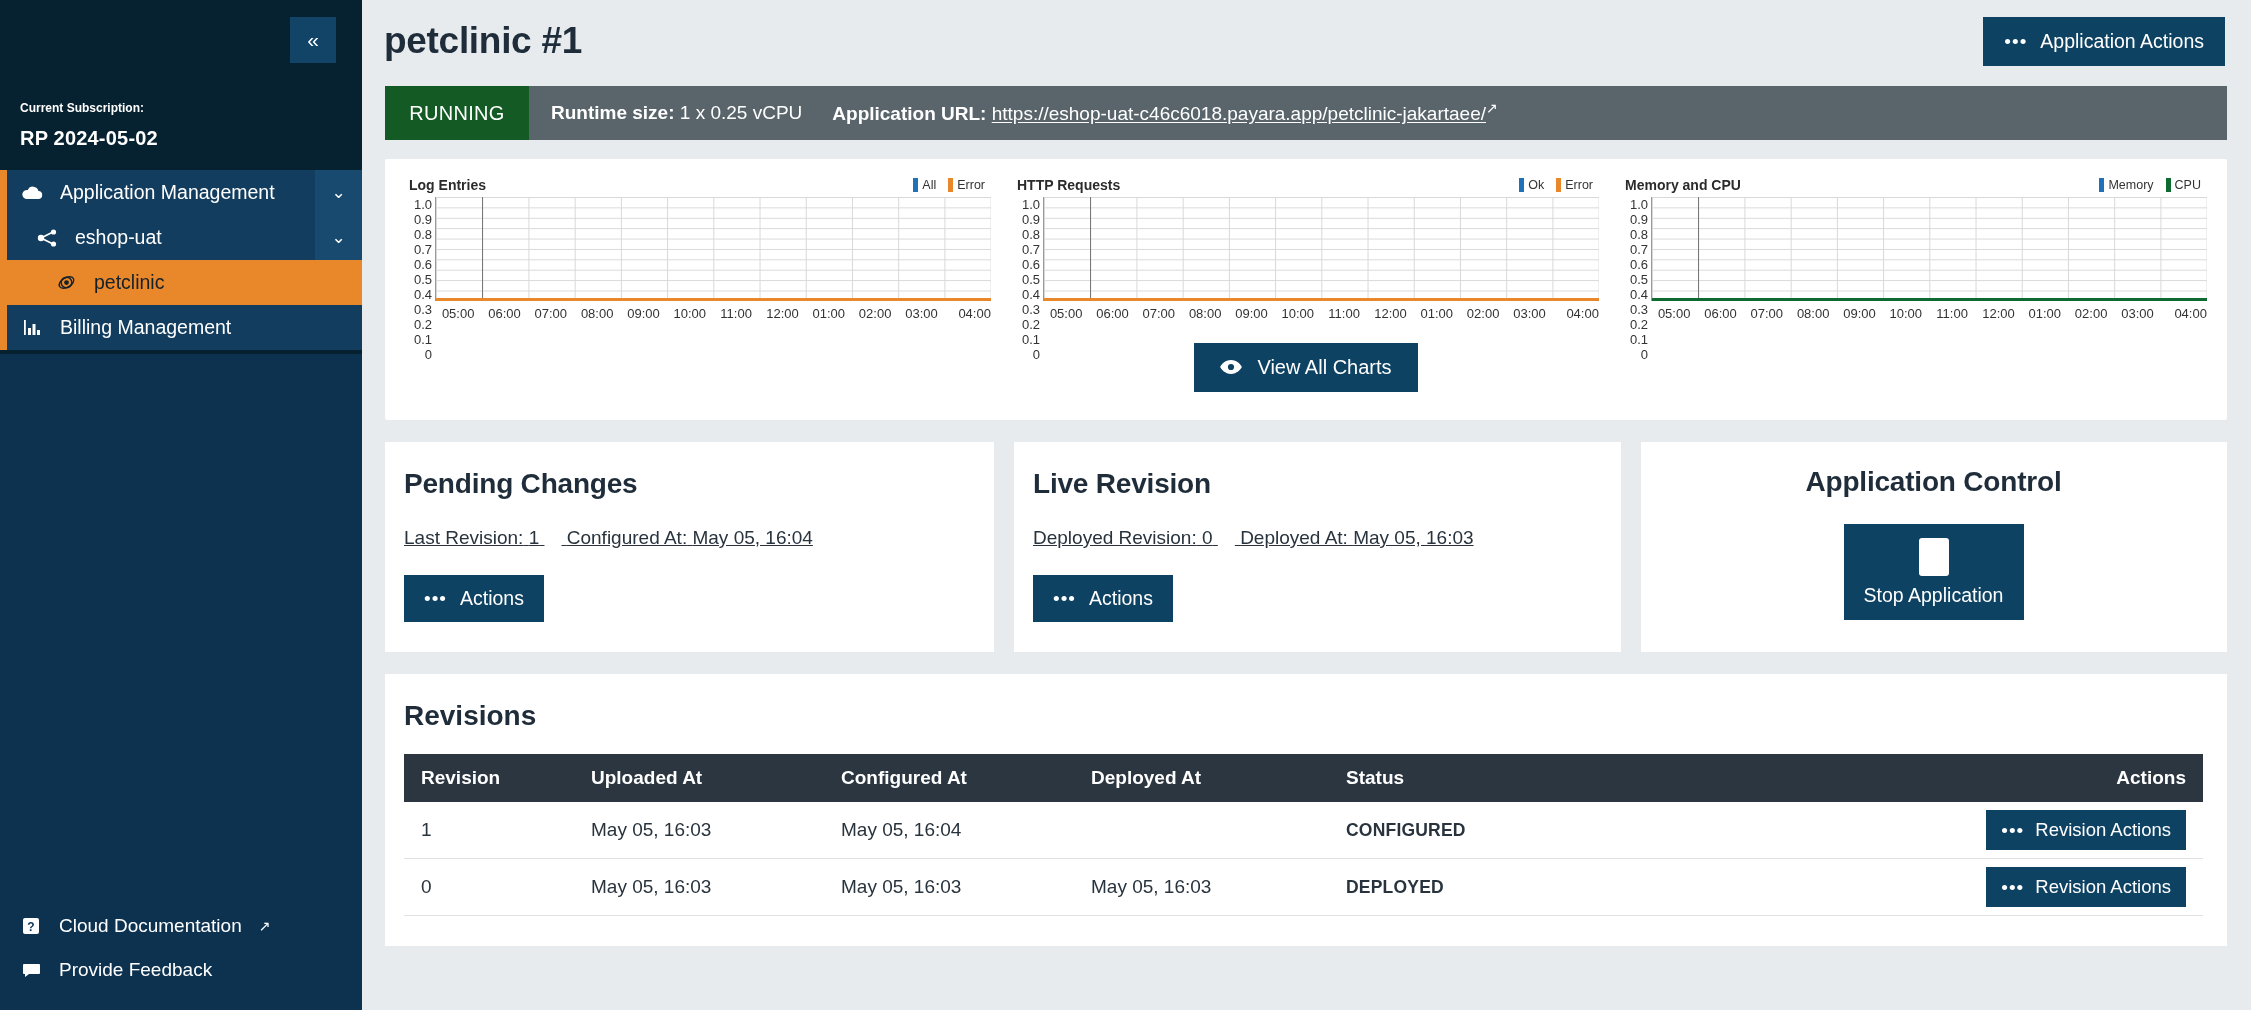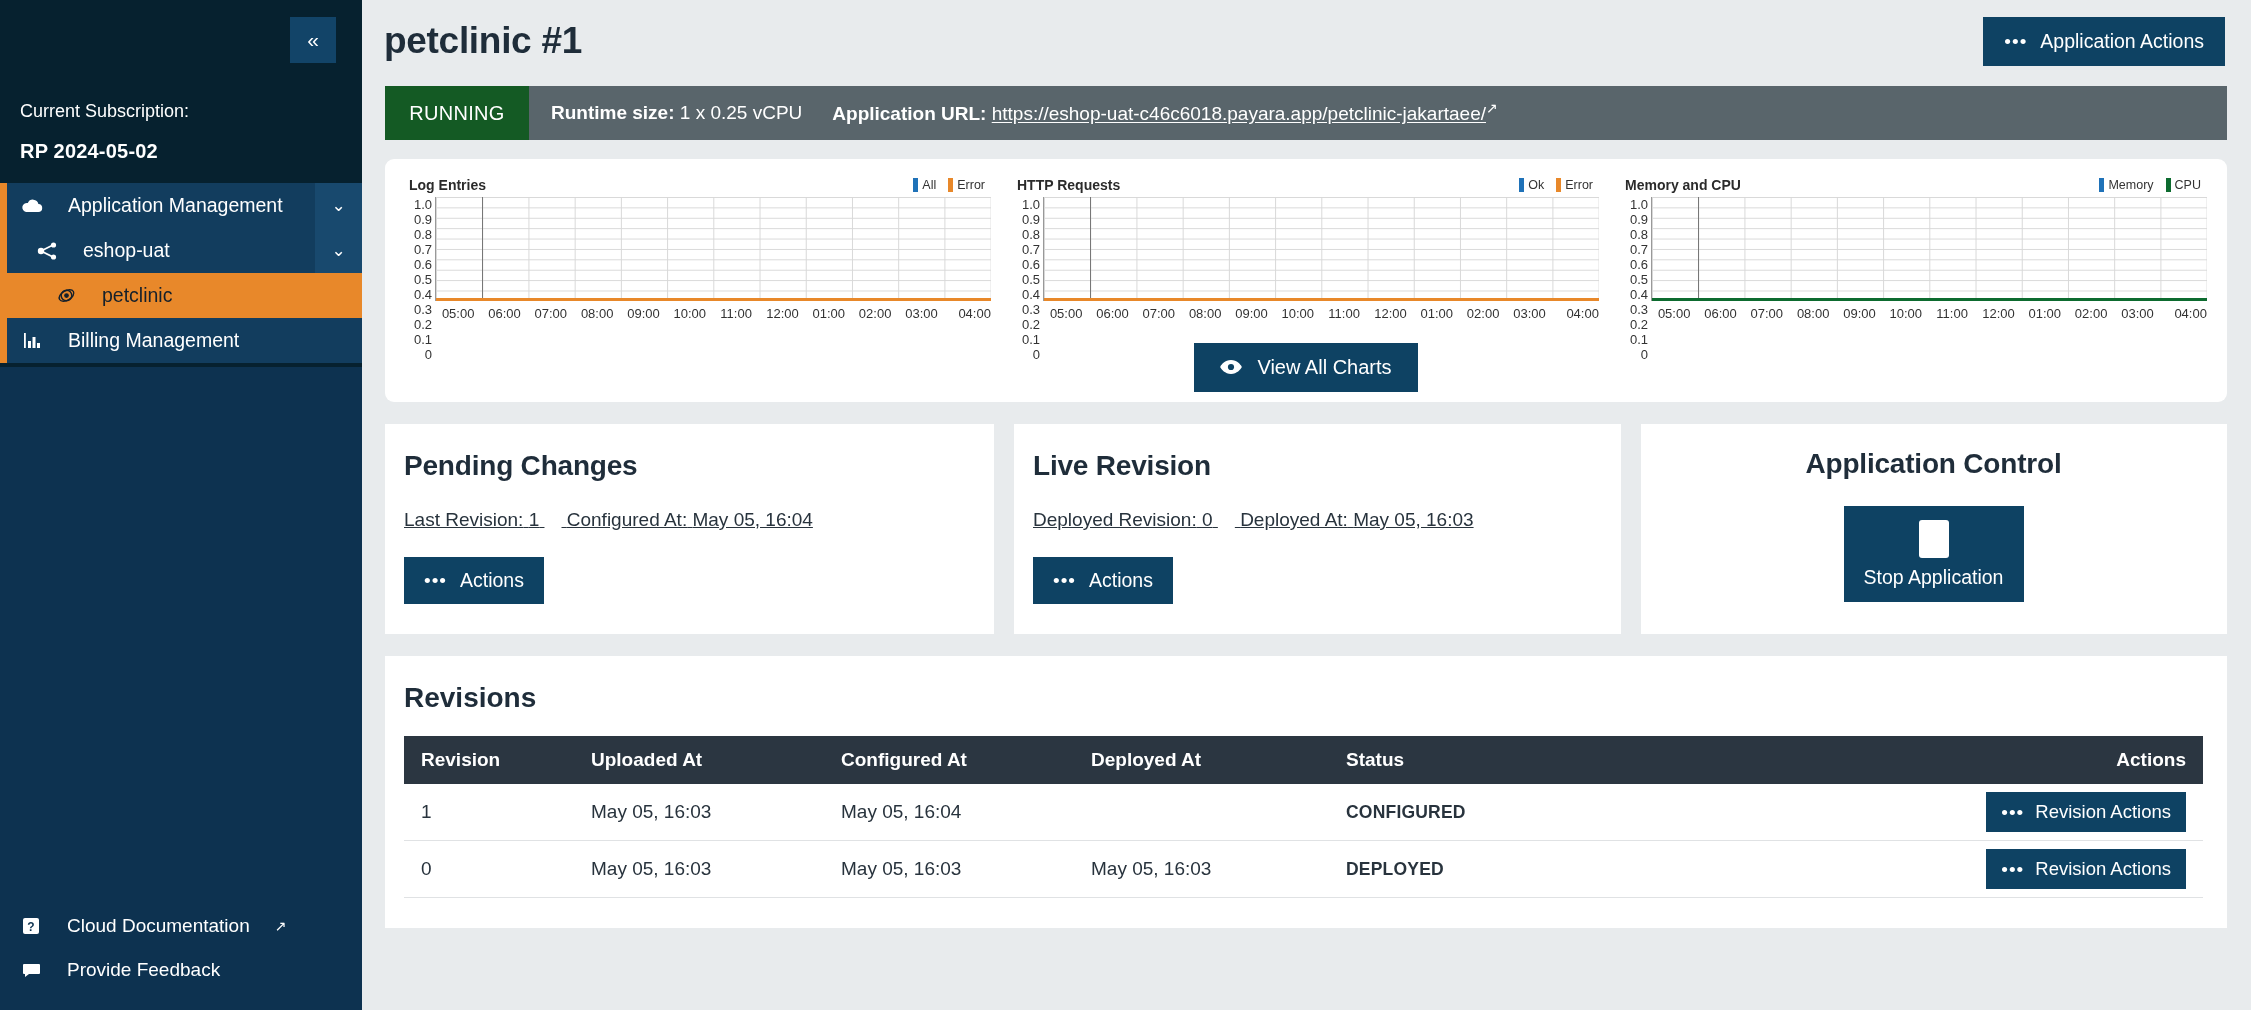--- a/index.html
+++ b/index.html
@@ -41,26 +41,26 @@
   .sb-switch .chev-right {
     position: absolute; right: 0; top: 0;
     width: 47px; height: 53px; background: #18496e;
     display: flex; align-items: center; justify-content: center;
     font-size: 18px;
   }
   .sb-cur {
     background: #06212f;
     padding: 22px 20px 20px 20px;
   }
-  .sb-cur .cap { font-size: 18px; font-weight: 400; margin-bottom: 18px; }
+  .sb-cur .cap { font-size: 12px; font-weight: 700; margin-bottom: 12px; }
   .sb-cur .val { font-size: 20px; font-weight: 700; letter-spacing: .2px; }
 
   .nav-item {
     display: flex; align-items: center;
-    height: 45px; padding-left: 20px; gap: 25px;
+    height: 45px; padding-left: 20px; gap: 17px;
     position: relative; cursor: pointer;
     font-size: 19.5px;
     text-align: center;
   }
   .nav-l0 { background: #123d5e; border-left: 7px solid #e8882a; padding-left: 14px; }
   .nav-l1 { background: #123d5e; padding-left: 36px; border-left: 7px solid #e8882a;}
   .nav-l1.indent { padding-left: 29px; }
   .nav-active { background: #e8882a; color: #15202b; border-left: 7px solid #e8882a; padding-left: 48px; }
   .nav-item .chev-down {
     position: absolute; right: 0; top: 0;
@@ -104,22 +104,22 @@
     flex: 1; display: flex; align-items: center; gap: 0;
     padding-left: 22px; color: #fff; font-size: 19px;
   }
   .status-rest b { font-weight: 700; }
   .status-seg { margin-right: 30px; }
   .status-rest a { color: #fff; text-decoration: underline; }
 
   
   .charts-panel {
     background: #fff; margin: 19px 24px 0 23px;
-    padding: 18px 20px 10px 20px;
-    border-radius: 9px;
+    padding: 18px 20px 28px 20px;
+    border-radius: 2px;
   }
   .charts-row { display: flex; gap: 22px; }
   .chart { flex: 1 1 0; min-width: 0; }
   .chart-head { display: flex; align-items: center; justify-content: space-between; padding: 0 6px 4px 4px; }
   .chart-title { font-size: 14px; font-weight: 700; color: #2b2b2b; }
   .chart-legend { display: flex; gap: 12px; align-items: center; }
   .leg { display: inline-flex; align-items: center; gap: 4px; font-size: 12.5px; color: #333; }
   .leg i { width: 5px; height: 14px; display: inline-block; }
 
   .plot { display: flex; }

